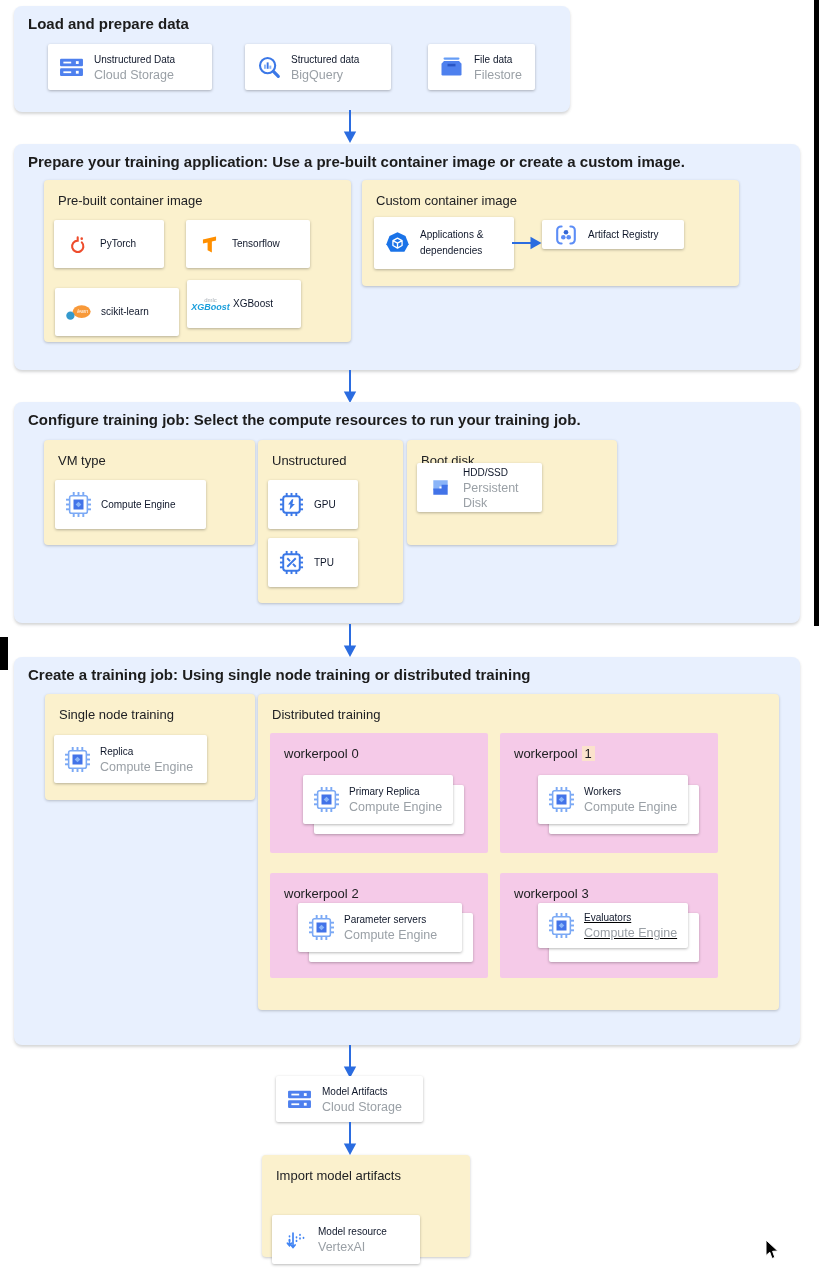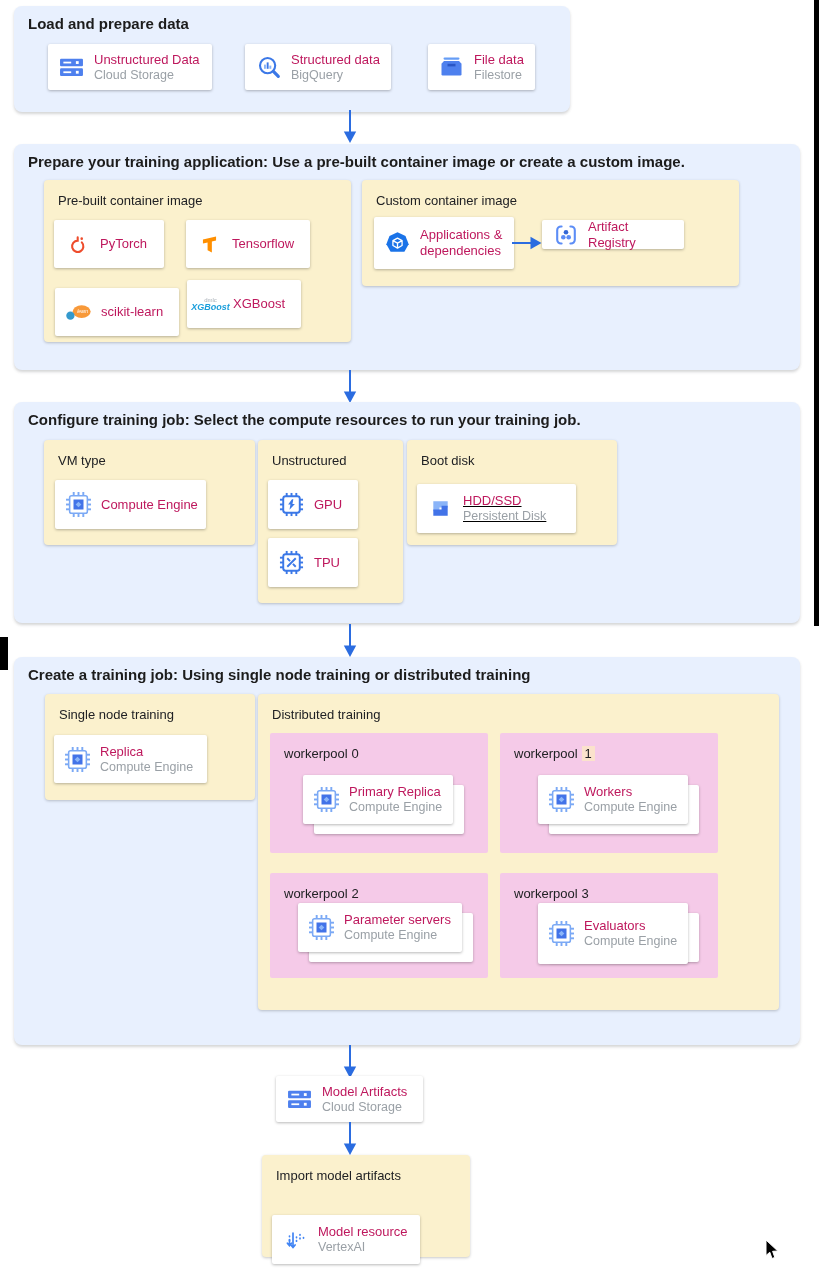--- a/index.html
+++ b/index.html
@@ -8,21 +8,21 @@
   .sec{position:absolute;background:#e8f0fe;border-radius:8px;
        box-shadow:0 2px 3px rgba(60,64,67,.22);}
   .sec-title{position:absolute;left:14px;top:9px;font-size:15px;font-weight:700;color:#1c1c1c;}
   .panel{position:absolute;background:#fbf1cd;border-radius:4px;box-shadow:0 1px 3px rgba(0,0,0,.22);padding-left:31px;}
   .panel-title{position:absolute;left:14px;top:13px;font-size:13px;color:#202124;}
   .card{position:absolute;background:#fff;border-radius:2px;box-shadow:0 1px 3px rgba(0,0,0,.28);
         display:flex;align-items:center;gap:9px;padding:0 8px 0 10px;box-sizing:border-box;}
   .back-card{position:absolute;background:#fff;border-radius:2px;box-shadow:0 1px 3px rgba(0,0,0,.28);}
   .ic{flex:0 0 auto;width:27px;display:flex;align-items:center;justify-content:center;}
   .ct{display:flex;flex-direction:column;}
-  .t{font-size:13px;color:#be185d;line-height:16px;}
+  .t{font-size:10px;color:#0f172a;line-height:16px;}
   .s{font-size:12.5px;color:#9aa0a6;line-height:15px;}
   .pool{position:absolute;background:#f5cae8;border-radius:2px;}
   .pool-label{position:absolute;left:14px;top:13px;font-size:13px;color:#202124;}
   .num{margin-left:4px;}
   .num.hl{background:#fbe2cc;padding:0 3px;}
   .varrow{position:absolute;width:16px;height:34px;}
   .harrow{position:absolute;width:30px;height:16px;}
   .blackbar{position:absolute;background:#000;}
   .cursor{position:absolute;}
   .xgb{display:flex;flex-direction:column;align-items:center;line-height:1;}
@@ -262,21 +262,21 @@
             </svg>
           </span>
         <span class="ct">
             <span class="t">TPU</span>
           </span>
       </div>
     </div>
 
     <div class="panel" style="left:393px;top:38px;width:179px;height:105px;">
       <div class="panel-title">Boot disk</div>
-      <div class="card" style="left:10px;top:44px;width:159px;height:49px;text-decoration:underline;">
+      <div class="card" style="left:10px;top:23px;width:125px;height:49px;">
         <span class="ic">
             <svg viewBox="0 0 24 24" width="23" height="23">
               <path d="M4.5 4.5 h15 v6.4 h-8.6 v4 H4.5 Z" fill="#8ab4f8"></path>
               <path d="M19.5 19.5 h-15 v-6.4 h8.6 v-4 h6.4 Z" fill="#4273e8"></path>
             </svg>
           </span>
         <span class="ct">
             <span class="t">HDD/SSD</span>
         <span class="s">Persistent Disk</span>
           </span>
@@ -418,21 +418,21 @@
           <span class="ct">
               <span class="t">Parameter servers</span>
           <span class="s">Compute Engine</span>
             </span>
         </div>
       </div>
 
       <div class="pool" style="left:242px;top:179px;width:218px;height:105px;">
         <div class="pool-label"><span>workerpool</span><span class="num">3</span></div>
         <div class="back-card" style="left:49px;top:40px;width:150px;height:49px;"></div>
-        <div class="card" style="left:38px;top:30px;width:150px;height:61px;">
+        <div class="card" style="left:38px;top:30px;width:150px;height:45px;text-decoration:underline;">
           <span class="ic">
               <svg viewBox="0 0 26 26" width="25" height="25">
                 <g fill="#7ba9f5">
                   <rect x="7" y="0" width="2" height="3.6"></rect>
                   <rect x="12" y="0" width="2" height="3.6"></rect>
                   <rect x="17" y="0" width="2" height="3.6"></rect>
                   <rect x="7" y="22.4" width="2" height="3.6"></rect>
                   <rect x="12" y="22.4" width="2" height="3.6"></rect>
                   <rect x="17" y="22.4" width="2" height="3.6"></rect>
                   <rect x="0" y="7" width="3.6" height="2"></rect>

